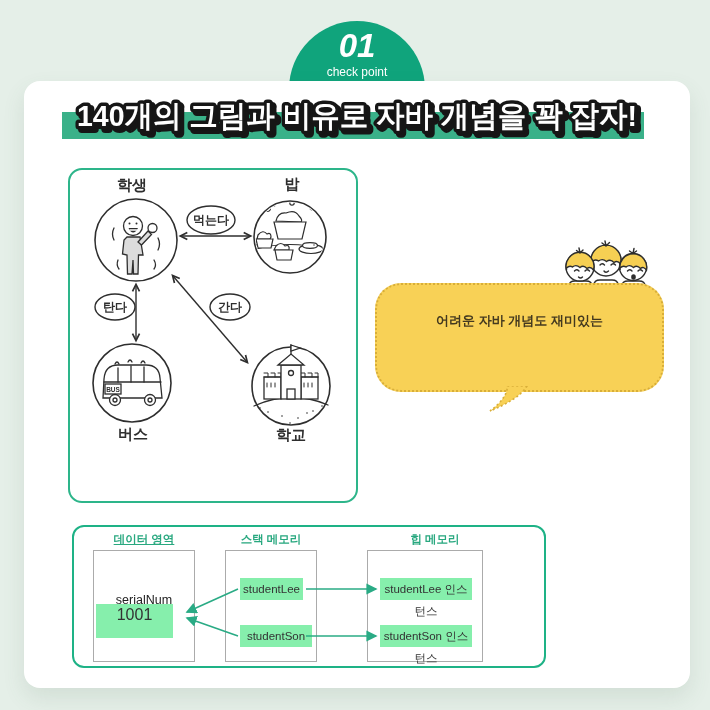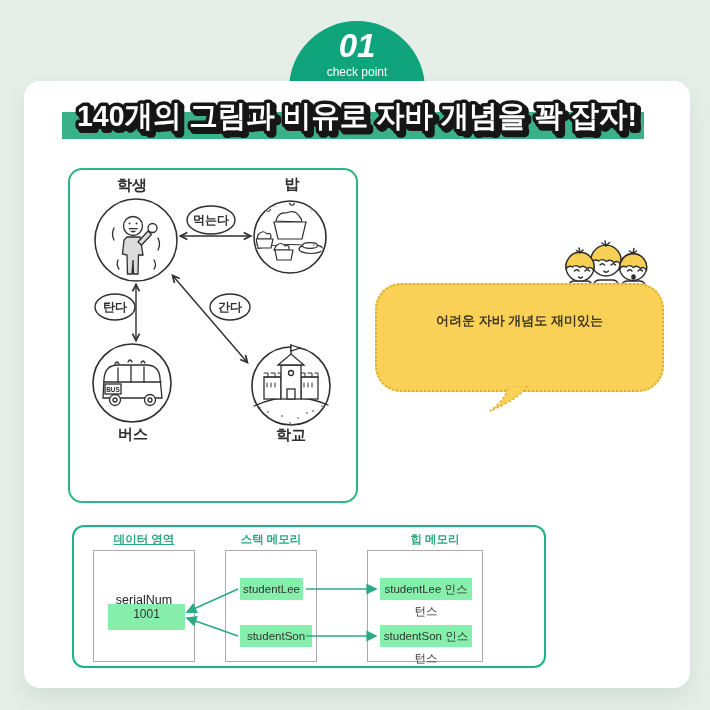--- a/index.html
+++ b/index.html
@@ -224,21 +224,21 @@
   <div class="mem">
     <div class="mem-label" style="left:19px;width:102px;text-decoration:underline;">데이터 영역</div>
     <div class="mem-label" style="left:151px;width:92px;">스택 메모리</div>
     <div class="mem-label" style="left:303px;width:116px;">힙 메모리</div>
 
     <div class="region" style="left:19px;width:102px;"></div>
     <div class="region" style="left:151px;width:92px;"></div>
     <div class="region" style="left:293px;width:116px;"></div>
 
     <div class="varname" style="left:19px;width:102px;top:54px;margin-top:12px;">serialNum</div>
-    <div class="cell" style="left:34px;top:77px;width:77px;height:26px;line-height:21px;font-size:12px;">1001</div>
+    <div class="cell" style="left:22px;top:77px;width:77px;height:34px;line-height:21px;font-size:16px;">1001</div>
 
     <div class="cell" style="left:166px;top:51px;width:63px;height:22px;line-height:22px;">studentLee</div>
     <div class="cell" style="left:166px;top:98px;width:72px;height:22px;line-height:22px;">studentSon</div>
 
     <div class="cell" style="left:306px;top:98px;width:92px;height:22px;line-height:22px;">studentSon 인스턴스</div>
     <div class="cell" style="left:306px;top:51px;width:92px;height:22px;line-height:22px;">studentLee 인스턴스</div>
 
     <svg class="mem-arrows" width="470" height="139" viewBox="0 0 470 139">
       <defs>
         <marker id="ga" markerWidth="8" markerHeight="8" refX="6" refY="3.5" orient="auto">

